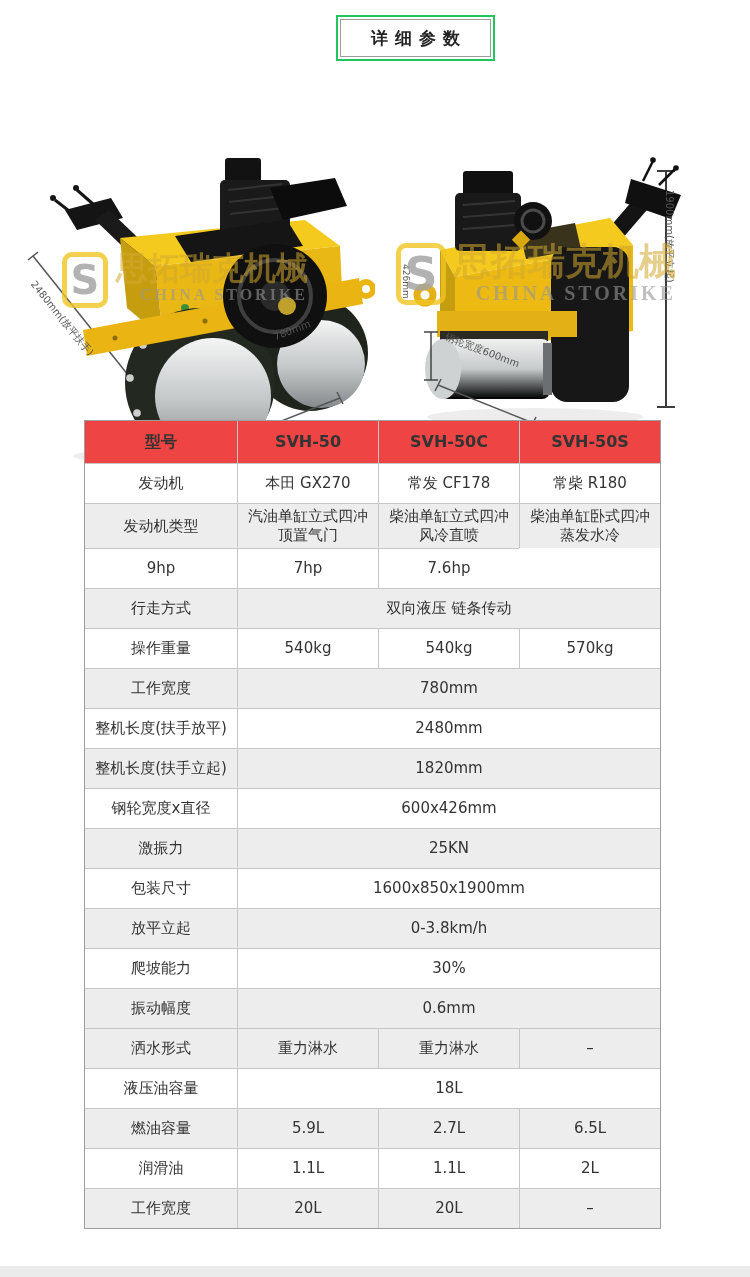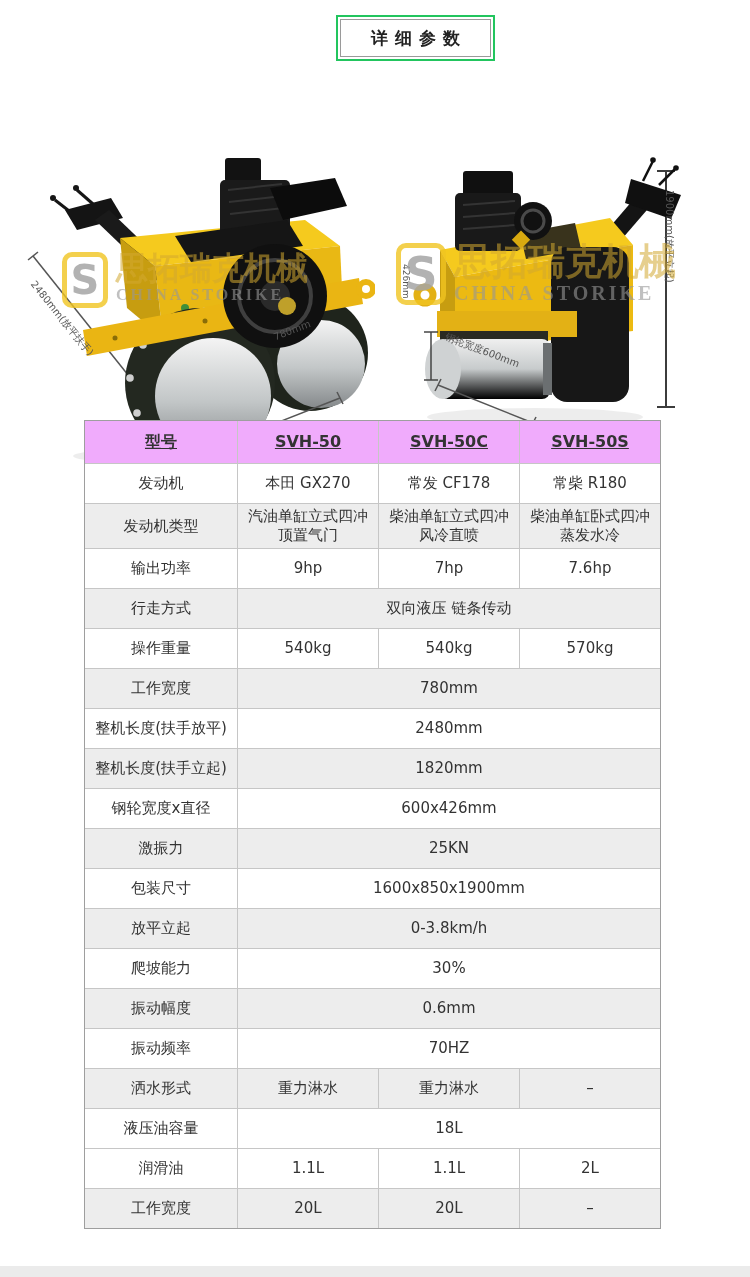--- a/index.html
+++ b/index.html
@@ -19,40 +19,40 @@
 
   
   .dim{position:absolute;font-size:10px;color:#555;white-space:nowrap;transform-origin:left top;}
 
   
   .wm{position:absolute;display:flex;align-items:flex-start;pointer-events:none;}
   .wm-logo{box-sizing:border-box;border-radius:10px;display:flex;align-items:center;
            justify-content:center;font-weight:bold;}
   .wm-col{margin-left:8px;font-family:Liberation Serif, serif;}
   .wm-cn{font-weight:bold;line-height:1.05;white-space:nowrap;}
-  .wm-en{font-weight:bold;letter-spacing:3px;white-space:nowrap;text-align:left;}
+  .wm-en{font-weight:bold;letter-spacing:3px;white-space:nowrap;text-align:right;}
   .wm-img .wm-logo{border:5px solid rgba(240,196,32,.8);color:rgba(165,165,165,.85);}
   .wm-img .wm-cn{color:rgba(210,168,48,.55);}
   .wm-img .wm-en{color:rgba(150,150,150,.6);}
   .wm-tbl .wm-logo{border:4px solid rgba(240,196,32,.6);color:rgba(170,170,170,.6);}
   .wm-tbl .wm-cn{color:rgba(196,148,118,.4);}
   .wm-tbl .wm-en{color:rgba(160,150,150,.4);}
 
   
   .spec-table{position:absolute;left:84px;top:420px;width:577px;box-sizing:border-box;
               border:1px solid #9e9e9e;font-size:15px;background:#fff;}
   .row{display:grid;grid-template-columns:152px 1fr 1fr 1fr;}
   .row.merged{grid-template-columns:152px 1fr;}
   .cell{display:flex;align-items:center;justify-content:center;text-align:center;
         min-height:40px;padding:2px 4px;box-sizing:border-box;border-left:1px solid #c6c6c6;
         white-space:pre-line;line-height:1.25;}
   .row .cell:first-child{border-left:none;}
   .row + .row .cell{border-top:1px solid #c6c6c6;}
   .row.shade{background:#ededed;}
-  .row.hdr{background:#f0abfc;text-decoration:underline;}
+  .row.hdr{background:#ef4444;}
   .row.hdr .cell{min-height:42px;font-weight:bold;font-size:16px;}
   .row.tall .cell{min-height:45px;}
 
   .footer-strip{position:absolute;left:0;top:1266px;width:750px;height:11px;background:#ebebeb;}
 </style>
 </head>
 <body>
 
 <div class="page">
 
@@ -267,21 +267,20 @@
     <div class="row shade tall">
       <div class="cell">发动机类型</div>
       <div class="cell">汽油单缸立式四冲
 顶置气门</div>
       <div class="cell">柴油单缸立式四冲
 风冷直喷</div>
       <div class="cell">柴油单缸卧式四冲
 蒸发水冷</div>
     </div>
     <div class="row">
-      <div class="cell">输出功率</div>
       <div class="cell">9hp</div>
       <div class="cell">7hp</div>
       <div class="cell">7.6hp</div>
     </div>
     <div class="row shade merged">
       <div class="cell">行走方式</div>
       <div class="cell">双向液压 链条传动</div>
     </div>
     <div class="row">
       <div class="cell">操作重量</div>
@@ -318,34 +317,36 @@
       <div class="cell">0-3.8km/h</div>
     </div>
     <div class="row merged">
       <div class="cell">爬坡能力</div>
       <div class="cell">30%</div>
     </div>
     <div class="row shade merged">
       <div class="cell">振动幅度</div>
       <div class="cell">0.6mm</div>
     </div>
-    <div class="row merged">
-      <div class="cell">振动频率</div>
-      <div class="cell">70HZ</div>
-    </div>
     <div class="row shade">
       <div class="cell">洒水形式</div>
       <div class="cell">重力淋水</div>
       <div class="cell">重力淋水</div>
       <div class="cell">–</div>
     </div>
     <div class="row merged">
       <div class="cell">液压油容量</div>
       <div class="cell">18L</div>
     </div>
+    <div class="row shade">
+      <div class="cell">燃油容量</div>
+      <div class="cell">5.9L</div>
+      <div class="cell">2.7L</div>
+      <div class="cell">6.5L</div>
+    </div>
     <div class="row">
       <div class="cell">润滑油</div>
       <div class="cell">1.1L</div>
       <div class="cell">1.1L</div>
       <div class="cell">2L</div>
     </div>
     <div class="row shade">
       <div class="cell">工作宽度</div>
       <div class="cell">20L</div>
       <div class="cell">20L</div>

